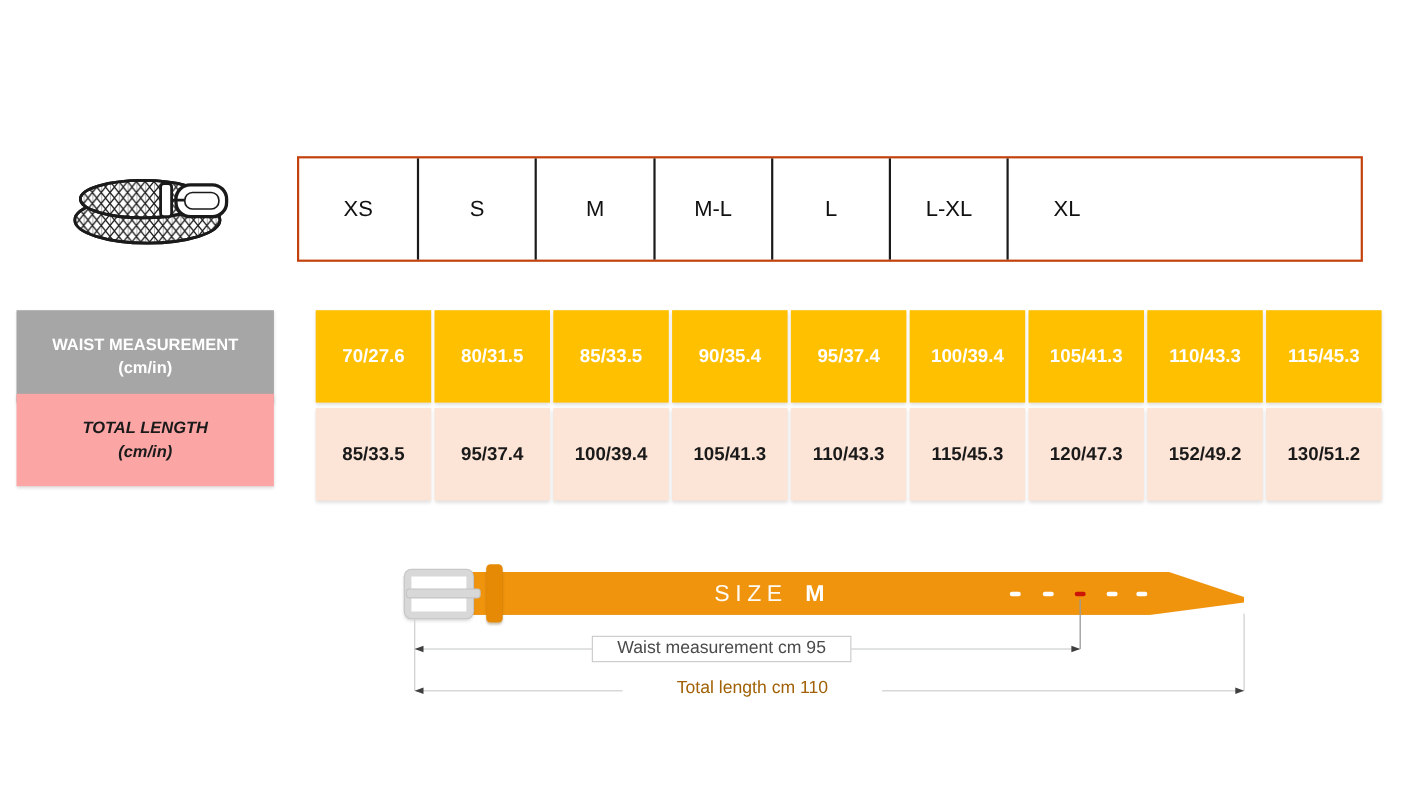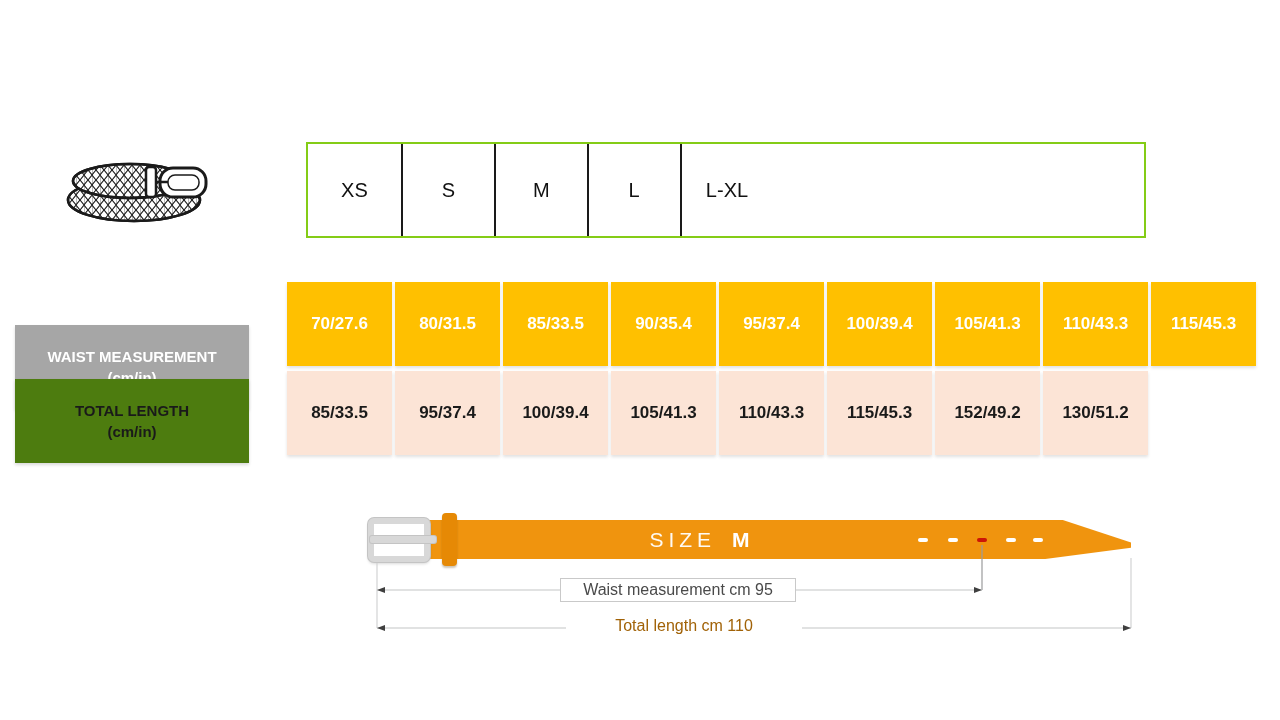--- a/index.html
+++ b/index.html
@@ -2,39 +2,39 @@
 <html><head>
 <meta charset="utf-8">
 <style>
   * { margin:0; padding:0; box-sizing:border-box; }
   html,body { width:1280px; height:720px; background:#ffffff; overflow:hidden;
               font-family:"Liberation Sans", sans-serif; }
   .abs { position:absolute; }
 
   
   .size-table {
-    left:270px; top:142px; width:840px; height:96px;
+    left:270px; top:142px; width:969px; height:96px;
     display:grid; grid-template-columns:repeat(9,1fr);
-    border:2px solid #84cc16; background:#fff;margin-left:36px;
+    border:2px solid #c2410c; background:#fff;
   }
   .size-table .hcell {
     display:flex; align-items:center; justify-content:center;
     font-size:20px; color:#111; border-left:2px solid #1a1a1a;
   }
   .size-table .hcell:first-child { border-left:none; }
 
   
   .band-label {
     left:15px; width:234px; height:84px;
     display:flex; flex-direction:column; align-items:center; justify-content:center;
     font-weight:bold; font-size:15px; line-height:1.4; text-align:center;
     box-shadow:0 2px 3px rgba(0,0,0,0.15);
   }
-  .waist-label { top:282px; background:#A6A6A6; color:#ffffff;margin-top:43px; }
-  .length-label { top:379px; background:#4d7c0f; color:#1a1a1a; }
+  .waist-label { top:282px; background:#A6A6A6; color:#ffffff; }
+  .length-label { top:358px; background:#fca5a5; color:#1a1a1a;font-style:italic; }
 
   .band-cells {
     left:287px; width:969px; height:84px;
     display:grid; grid-template-columns:repeat(9,1fr); gap:3px;
   }
   .waist-cells { top:282px; }
   .length-cells { top:371px; }
   .band-cells .vcell {
     display:flex; align-items:center; justify-content:center;
     font-weight:bold; font-size:17px;
@@ -71,21 +71,21 @@
   .size-word { color:rgba(255,255,255,0.95); font-size:21px; letter-spacing:5px; }
   .size-value { color:#ffffff; font-size:21px; font-weight:bold; margin-left:16px; letter-spacing:1px; }
   .hole { top:538px; width:10px; height:4px; border-radius:2px; background:#ffffff; z-index:2; }
   .hole.h0 { left:918px; } .hole.h1 { left:948px; }
   .hole.h2 { left:977px; background:#CC1507; }
   .hole.h3 { left:1006px; } .hole.h4 { left:1033px; }
 
   .dim-svg { left:0; top:500px; width:1280px; height:160px; z-index:2; pointer-events:none; }
 
   .waist-annotation {
-    left:560px; top:578px; width:236px; height:24px; z-index:3;
+    left:538px; top:578px; width:236px; height:24px; z-index:3;
     background:#ffffff; border:1px solid #c9c9c9;
     display:flex; align-items:center; justify-content:center;
     font-size:16px; color:#4a4a4a;
   }
   .length-annotation {
     left:566px; top:615px; width:236px; height:22px; z-index:3;
     background:#ffffff;
     display:flex; align-items:center; justify-content:center;
     font-size:16px; color:#a16207;
   }
@@ -113,22 +113,24 @@
 
   <rect x="100" y="18" width="46" height="29" rx="13" fill="#ffffff" stroke="#1a1a1a" stroke-width="3"></rect>
   <rect x="108" y="25" width="31" height="15" rx="7" fill="#ffffff" stroke="#1a1a1a" stroke-width="1.5"></rect>
   <line x1="96" y1="32" x2="108" y2="32" stroke="#1a1a1a" stroke-width="2.5"></line>
 </svg>
 
 <div class="abs size-table">
   <div class="hcell">XS</div>
   <div class="hcell">S</div>
   <div class="hcell">M</div>
+  <div class="hcell">M-L</div>
   <div class="hcell">L</div>
   <div class="hcell">L-XL</div>
+  <div class="hcell">XL</div>
 </div>
 
 <div class="abs band-label waist-label">
   <span>WAIST MEASUREMENT</span>
   <span>(cm/in)</span>
 </div>
 <div class="abs band-cells waist-cells">
   <div class="vcell">70/27.6</div>
   <div class="vcell">80/31.5</div>
   <div class="vcell">85/33.5</div>
@@ -144,20 +146,21 @@
   <span>TOTAL LENGTH</span>
   <span>(cm/in)</span>
 </div>
 <div class="abs band-cells length-cells">
   <div class="vcell">85/33.5</div>
   <div class="vcell">95/37.4</div>
   <div class="vcell">100/39.4</div>
   <div class="vcell">105/41.3</div>
   <div class="vcell">110/43.3</div>
   <div class="vcell">115/45.3</div>
+  <div class="vcell">120/47.3</div>
   <div class="vcell">152/49.2</div>
   <div class="vcell">130/51.2</div>
 </div>
 
 <div class="abs strap"></div>
 <div class="abs buckle"></div>
 <div class="abs prong"></div>
 <div class="abs keeper"></div>
 <div class="abs size-text">
   <span class="size-word">SIZE</span>

